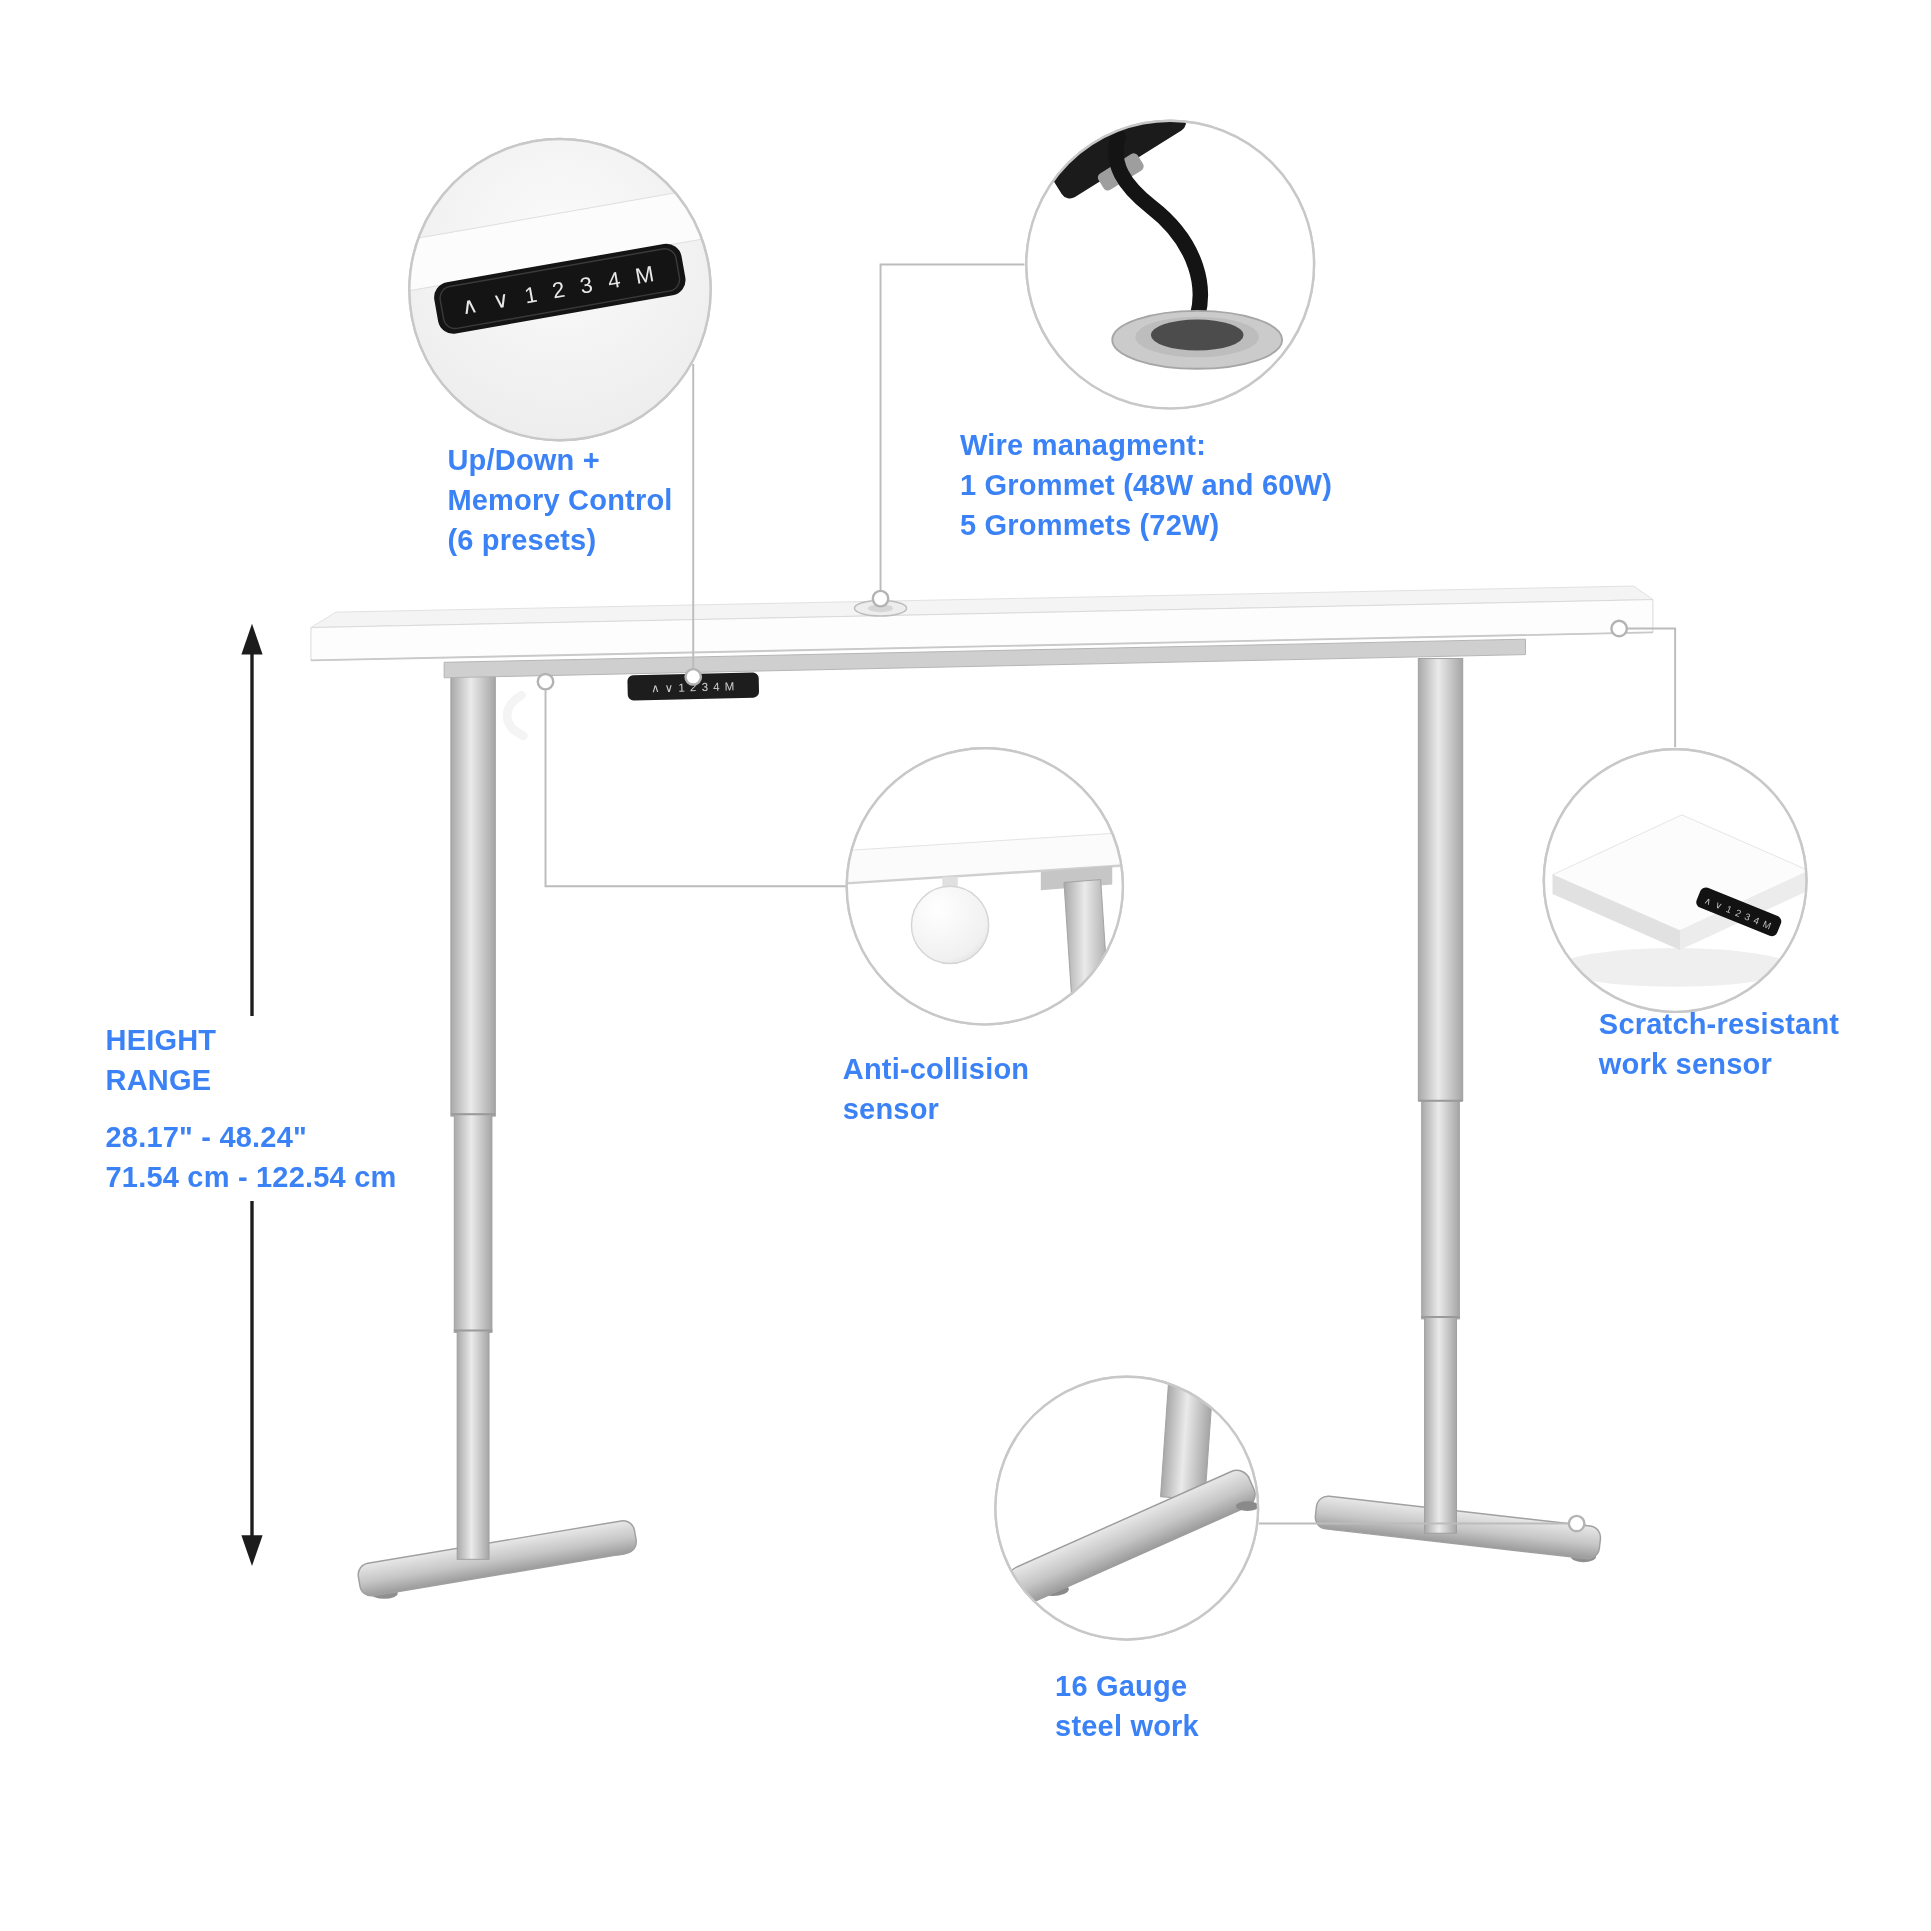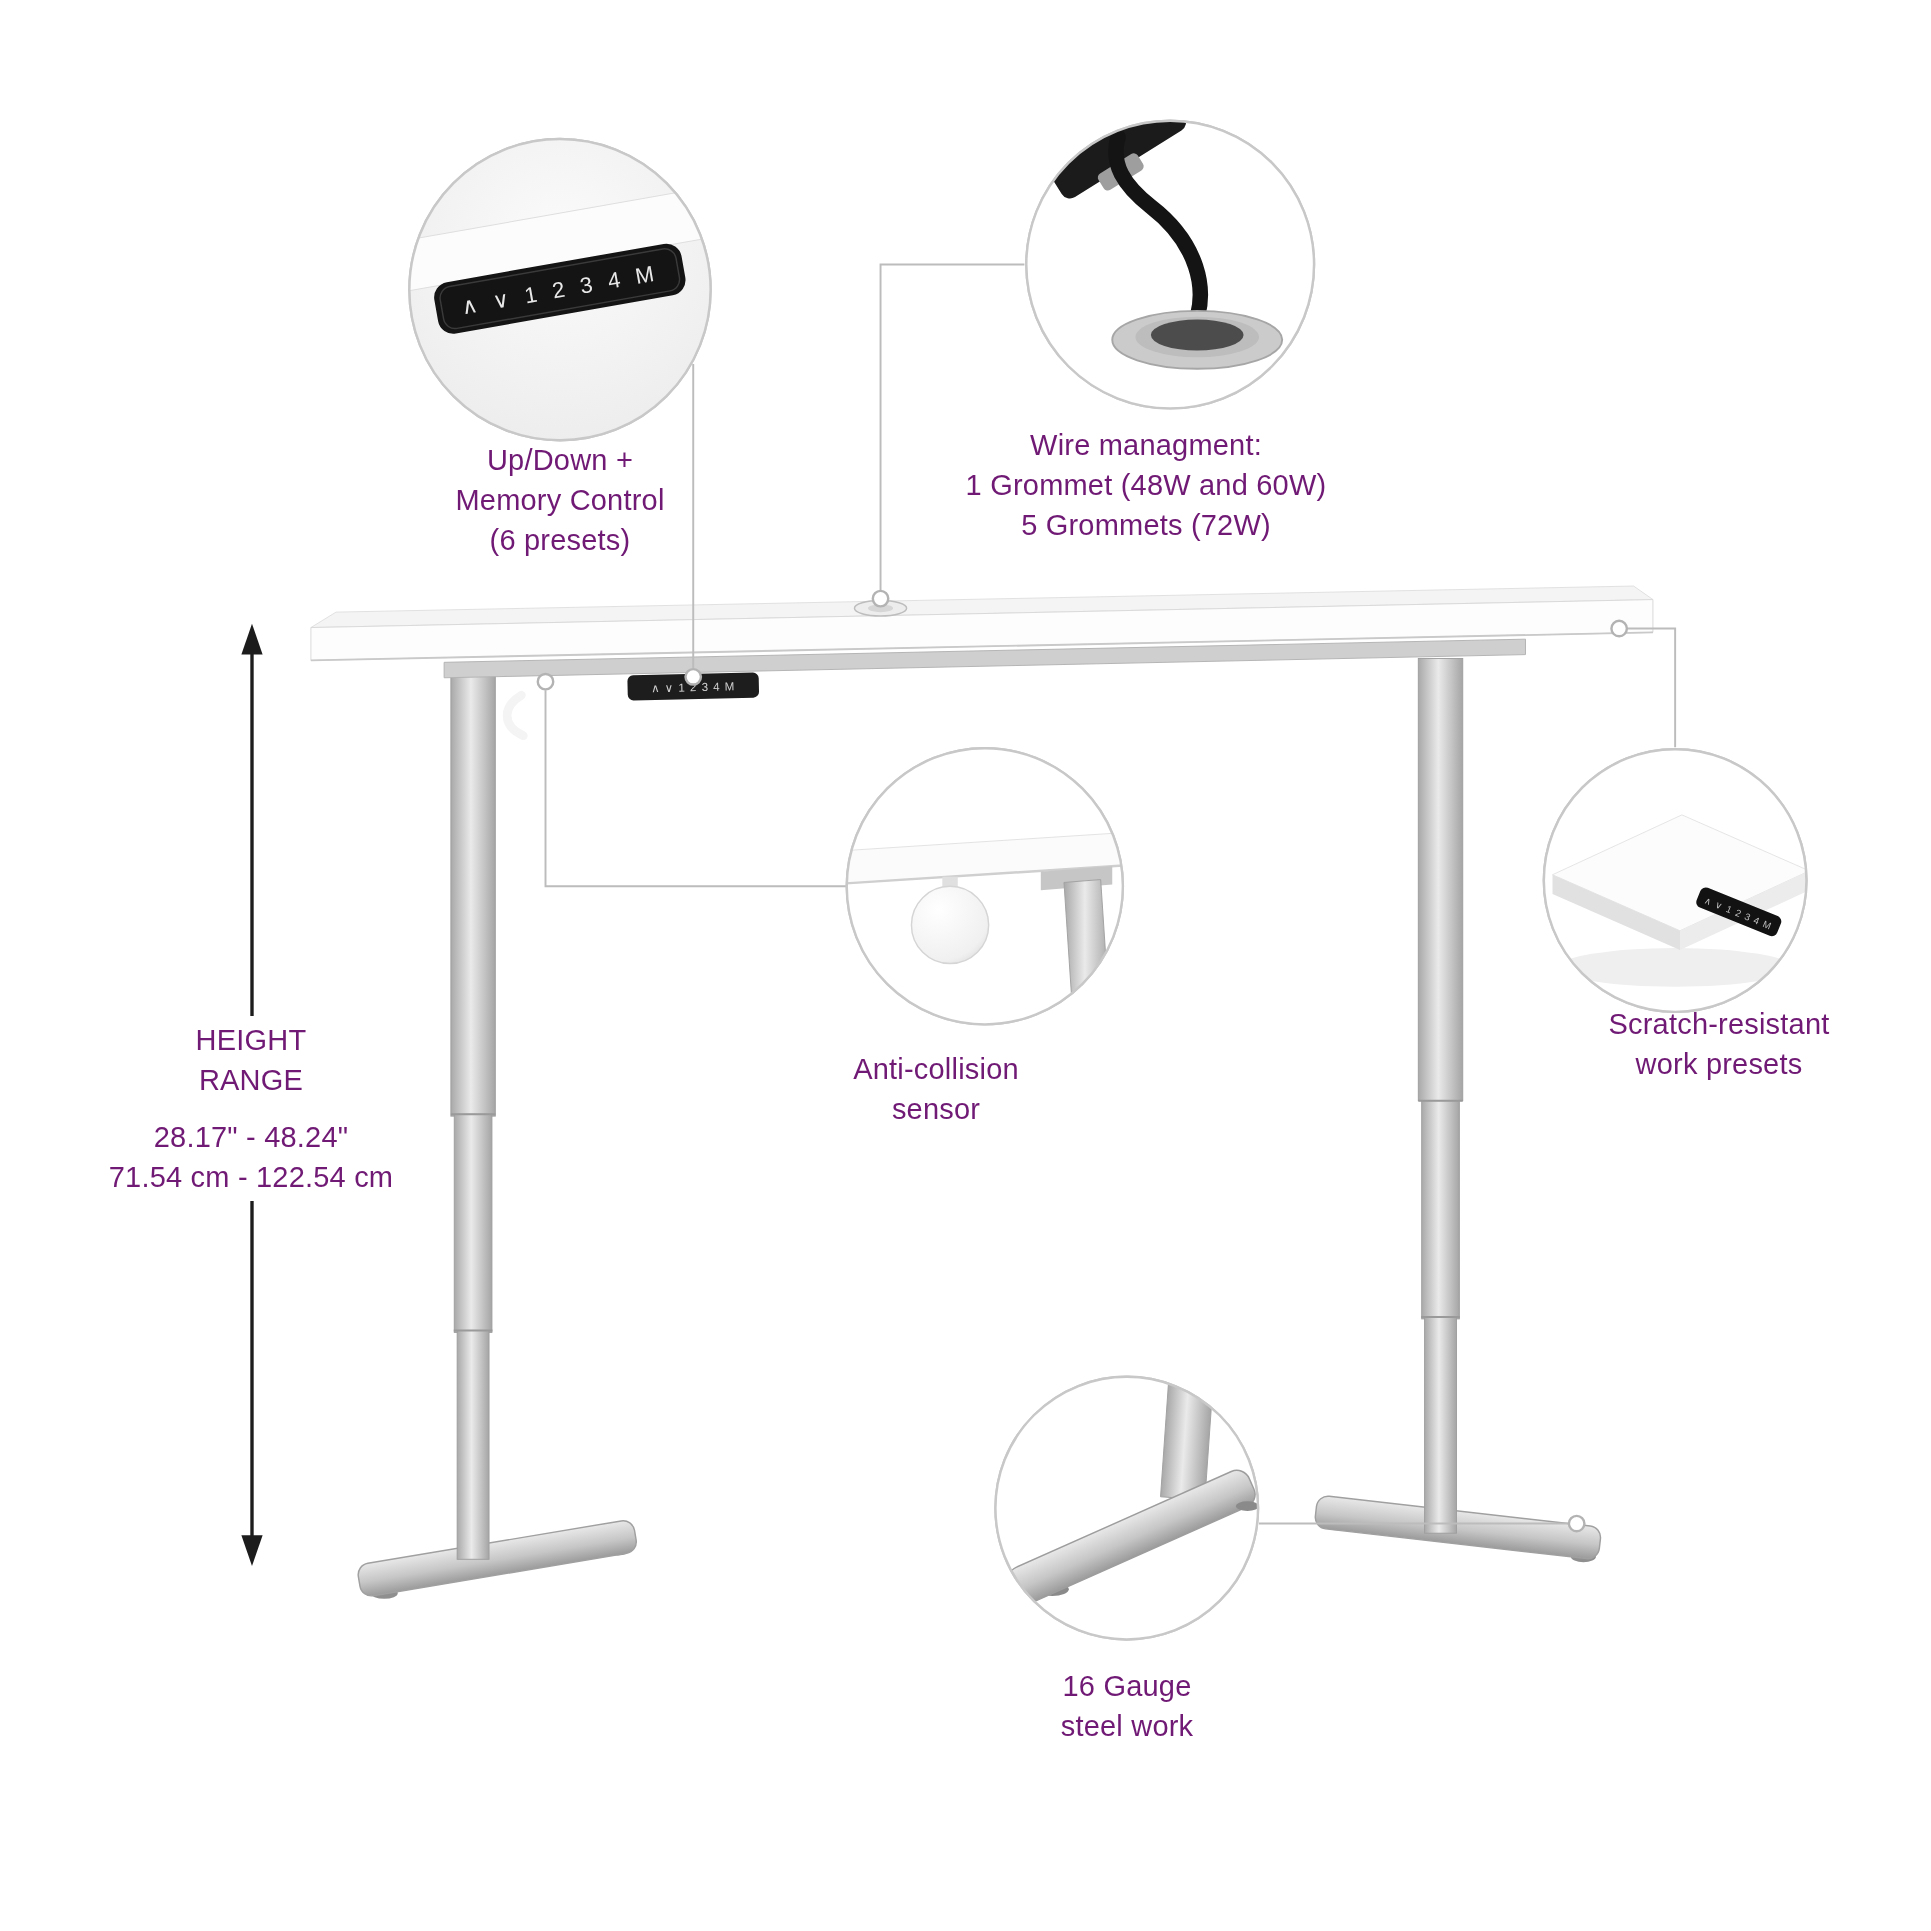--- a/index.html
+++ b/index.html
@@ -1,19 +1,19 @@
 <!DOCTYPE html>
 <html><head>
 <meta charset="utf-8">
 <style>
   html,body{margin:0;padding:0;background:#ffffff;}
   body{width:1931px;height:1931px;font-family:"Liberation Sans",sans-serif;color:#3a3a3a;}
   .stage{position:relative;width:1931px;height:1931px;overflow:hidden;background:#ffffff;}
   svg.illustration{position:absolute;left:0;top:0;}
-  .label{position:absolute;transform:translateX(-50%);text-align:center;font-size:29px;line-height:40px;color:#701a75;letter-spacing:0.2px;white-space:nowrap;}
+  .label{position:absolute;transform:translateX(-50%);font-size:29px;line-height:40px;color:#3b82f6;letter-spacing:0.2px;white-space:nowrap;font-weight:bold;}
   .height-label{background:#ffffff;padding:3.9px 11.6px;}
   .height-gap{height:17.4px;}
 </style>
 </head>
 <body>
 
 <div class="stage">
 
   <svg class="illustration" width="1931" height="1931" viewBox="0 0 2000 2000">
     <defs>
@@ -209,21 +209,21 @@
     <div>5 Grommets (72W)</div>
   </div>
 
   <div class="label" style="left:936px;top:1049px">
     <div>Anti-collision</div>
     <div>sensor</div>
   </div>
 
   <div class="label" style="left:1719px;top:1004px">
     <div>Scratch-resistant</div>
-    <div>work presets</div>
+    <div>work sensor</div>
   </div>
 
   <div class="label" style="left:1127px;top:1666px">
     <div>16 Gauge</div>
     <div>steel work</div>
   </div>
 
   <div class="label height-label" style="left:251px;top:1016px">
     <div>HEIGHT</div>
     <div>RANGE</div>

